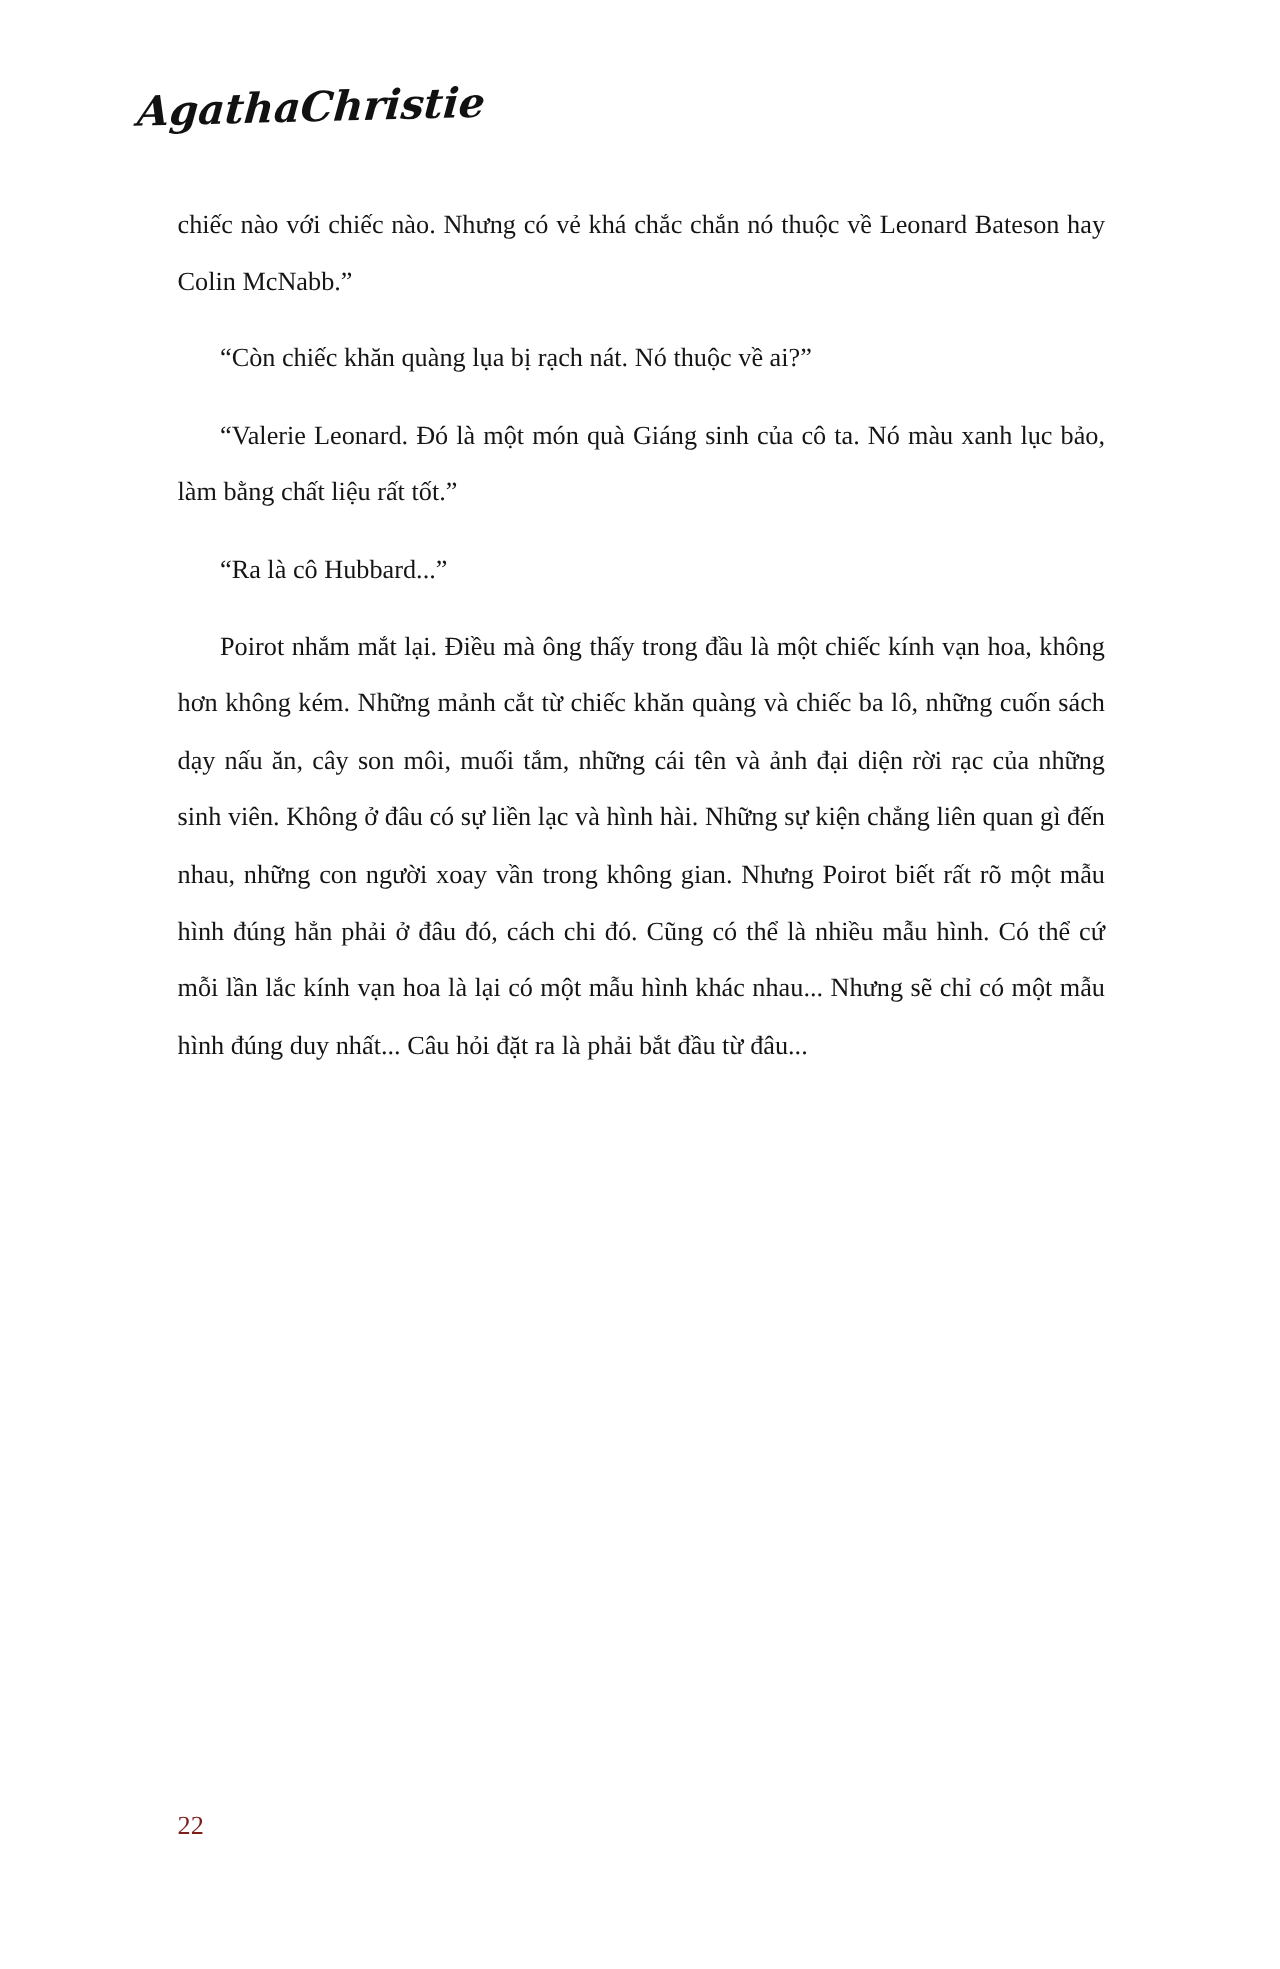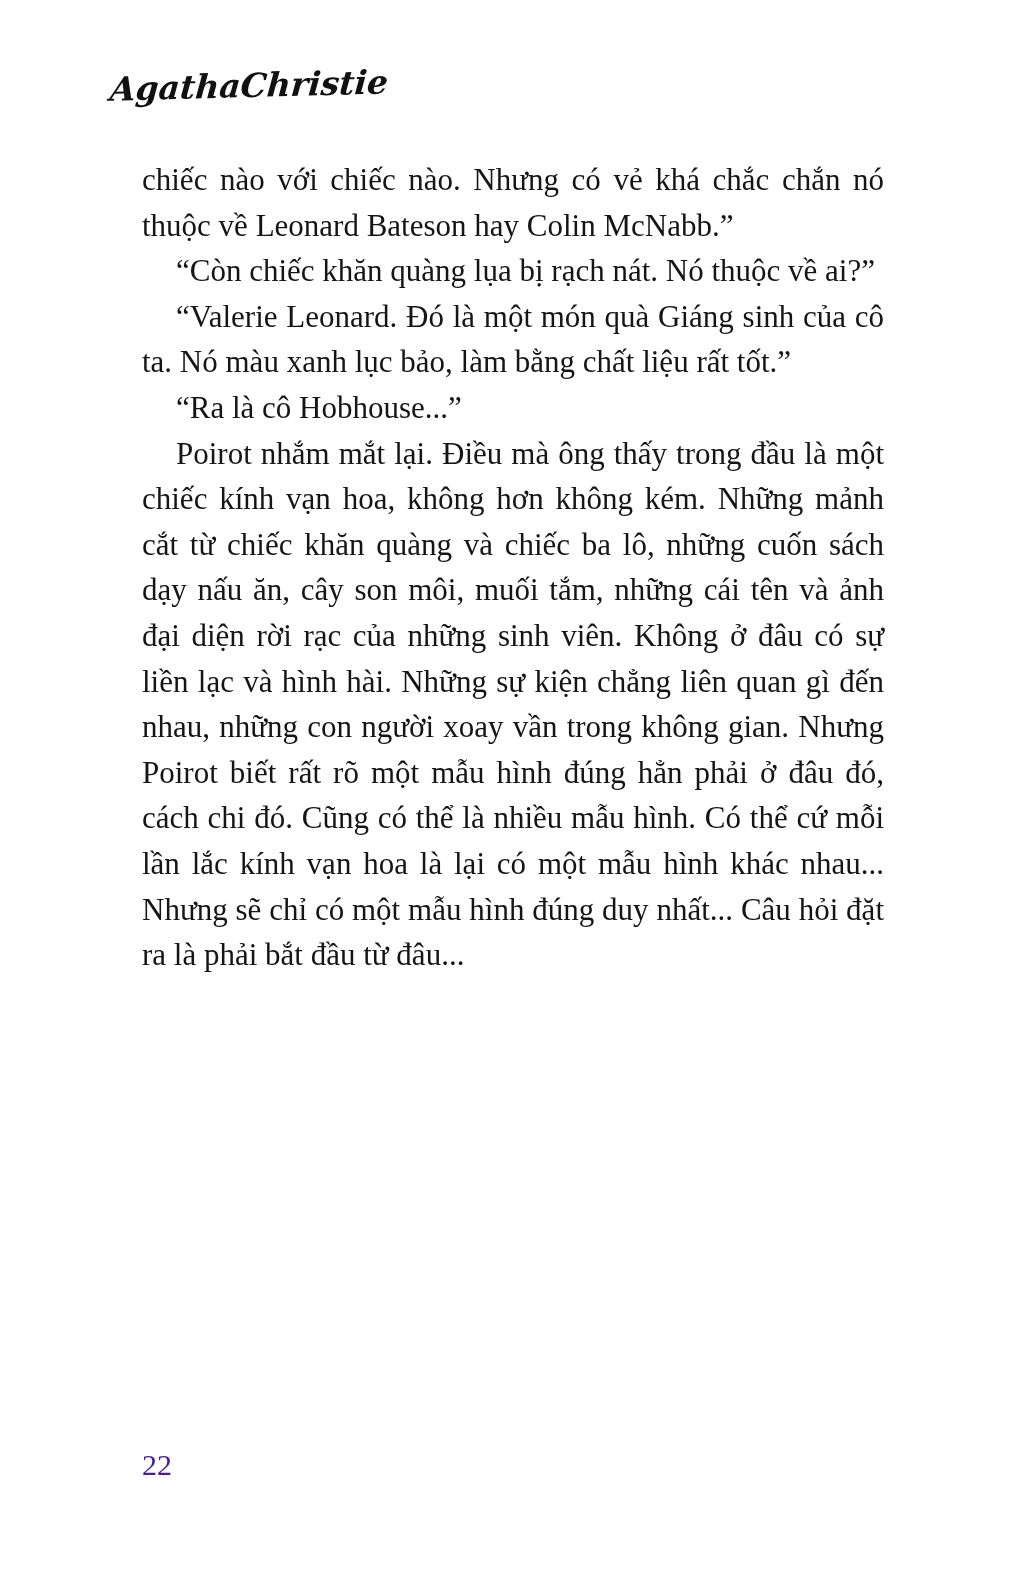--- a/index.html
+++ b/index.html
@@ -27,50 +27,51 @@
     letter-spacing: 0px;
     color: #111111;
     transform: rotate(-1.5deg) skewX(-6deg);
     white-space: nowrap;
   }
   .body-text {
     position: absolute;
     left: 142px;
     top: 157px;
     width: 742px;
-    font-size: 31px;
+    font-size: 21px;
     line-height: 45.6px;
     text-align: justify;
     color: #151515;
   }
   .body-text p {
     margin: 0;
     padding: 0;
   }
   .body-text p.indent {
     text-indent: 34px;
+    margin-top: 16px;
   }
   .page-number {
     position: absolute;
     left: 142px;
     top: 1448px;
-    font-size: 30px;
-    color: #4c1d95;
+    font-size: 21px;
+    color: #7f1d1d;
   }
 </style>
 </head>
 <body>
 
 <div class="book-page">
 
   <div class="author-signature">AgathaChristie</div>
 
   <div class="body-text">
       <p class="">chiếc nào với chiếc nào. Nhưng có vẻ khá chắc chắn nó thuộc về Leonard Bateson hay Colin McNabb.”</p>
       <p class="indent">“Còn chiếc khăn quàng lụa bị rạch nát. Nó thuộc về ai?”</p>
       <p class="indent">“Valerie Leonard. Đó là một món quà Giáng sinh của cô ta. Nó màu xanh lục bảo, làm bằng chất liệu rất tốt.”</p>
-      <p class="indent">“Ra là cô Hobhouse...”</p>
+      <p class="indent">“Ra là cô Hubbard...”</p>
       <p class="indent">Poirot nhắm mắt lại. Điều mà ông thấy trong đầu là một chiếc kính vạn hoa, không hơn không kém. Những mảnh cắt từ chiếc khăn quàng và chiếc ba lô, những cuốn sách dạy nấu ăn, cây son môi, muối tắm, những cái tên và ảnh đại diện rời rạc của những sinh viên. Không ở đâu có sự liền lạc và hình hài. Những sự kiện chẳng liên quan gì đến nhau, những con người xoay vần trong không gian. Nhưng Poirot biết rất rõ một mẫu hình đúng hẳn phải ở đâu đó, cách chi đó. Cũng có thể là nhiều mẫu hình. Có thể cứ mỗi lần lắc kính vạn hoa là lại có một mẫu hình khác nhau... Nhưng sẽ chỉ có một mẫu hình đúng duy nhất... Câu hỏi đặt ra là phải bắt đầu từ đâu...</p>
     </div>
 
   <div class="page-number">22</div>
 
 </div>
 
 </body></html>

